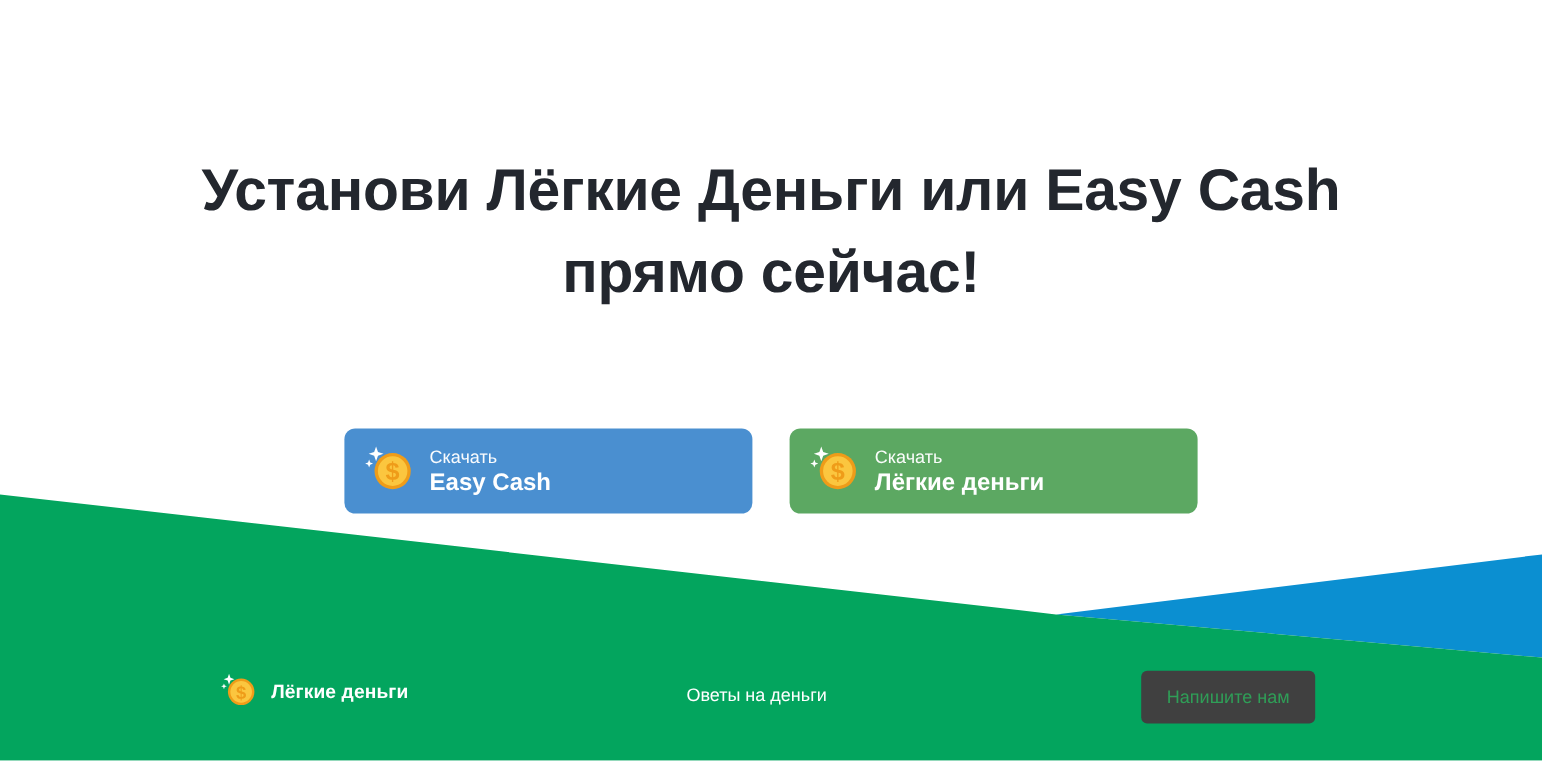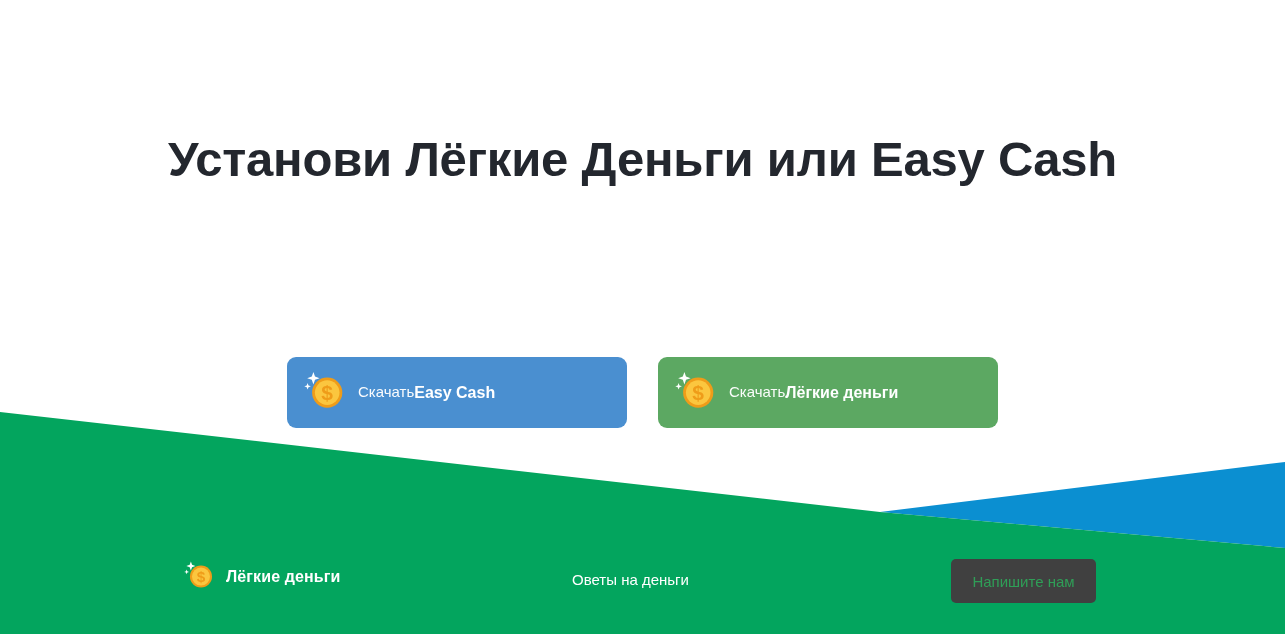--- a/index.html
+++ b/index.html
@@ -75,31 +75,31 @@
     cursor: pointer;
     text-align: left;
     text-decoration: none;
     font-family: "Liberation Sans", sans-serif;
   }
   .cta-btn.blue  { background: #4a8fd0; }
   .cta-btn.green { background: #5ca862; }
 
   .cta-coin { flex: 0 0 auto; margin-right: 13px; }
 
-  .cta-text { display: flex; flex-direction: row; justify-content: center; }
+  .cta-text { display: flex; flex-direction: column; justify-content: center; }
   .cta-sub {
     color: #ffffff;
     font-size: 15px;
     line-height: 19px;
     font-weight: 400;
     opacity: 0.97;
   }
   .cta-name {
     color: #ffffff;
-    font-size: 16px;
+    font-size: 20px;
     line-height: 22px;
     font-weight: 700;
   }
 
   
   .footer {
     position: absolute;
     left: 0;
     top: 548px;
     width: 1285px;
@@ -157,20 +157,21 @@
 
   <svg class="bg-shapes" viewBox="0 0 1285 634" preserveAspectRatio="none">
 
     <polygon points="880,512 1285,462 1285,548" fill="#0b8fd1"></polygon>
 
     <polygon points="0,412 880,512 1285,548 1285,634 0,634" fill="#03a55e"></polygon>
   </svg>
 
   <h1 class="headline">
     <span class="headline-line">Установи Лёгкие Деньги или Easy Cash</span>
+    <span class="headline-line">прямо сейчас!</span>
   </h1>
 
   <div class="cta-row">
 
     <a class="cta-btn blue" href="#">
       <span class="cta-coin">
         <svg width="41" height="41" viewBox="0 0 41 41" aria-hidden="true">
 
           <path d="M9.4 2.0 L11.0 6.6 L15.6 8.2 L11.0 9.8 L9.4 14.4 L7.8 9.8 L3.2 8.2 L7.8 6.6 Z" fill="#ffffff"></path>
           <path d="M3.6 13.0 L4.5 15.4 L6.9 16.3 L4.5 17.2 L3.6 19.6 L2.7 17.2 L0.3 16.3 L2.7 15.4 Z" fill="#ffffff"></path>

